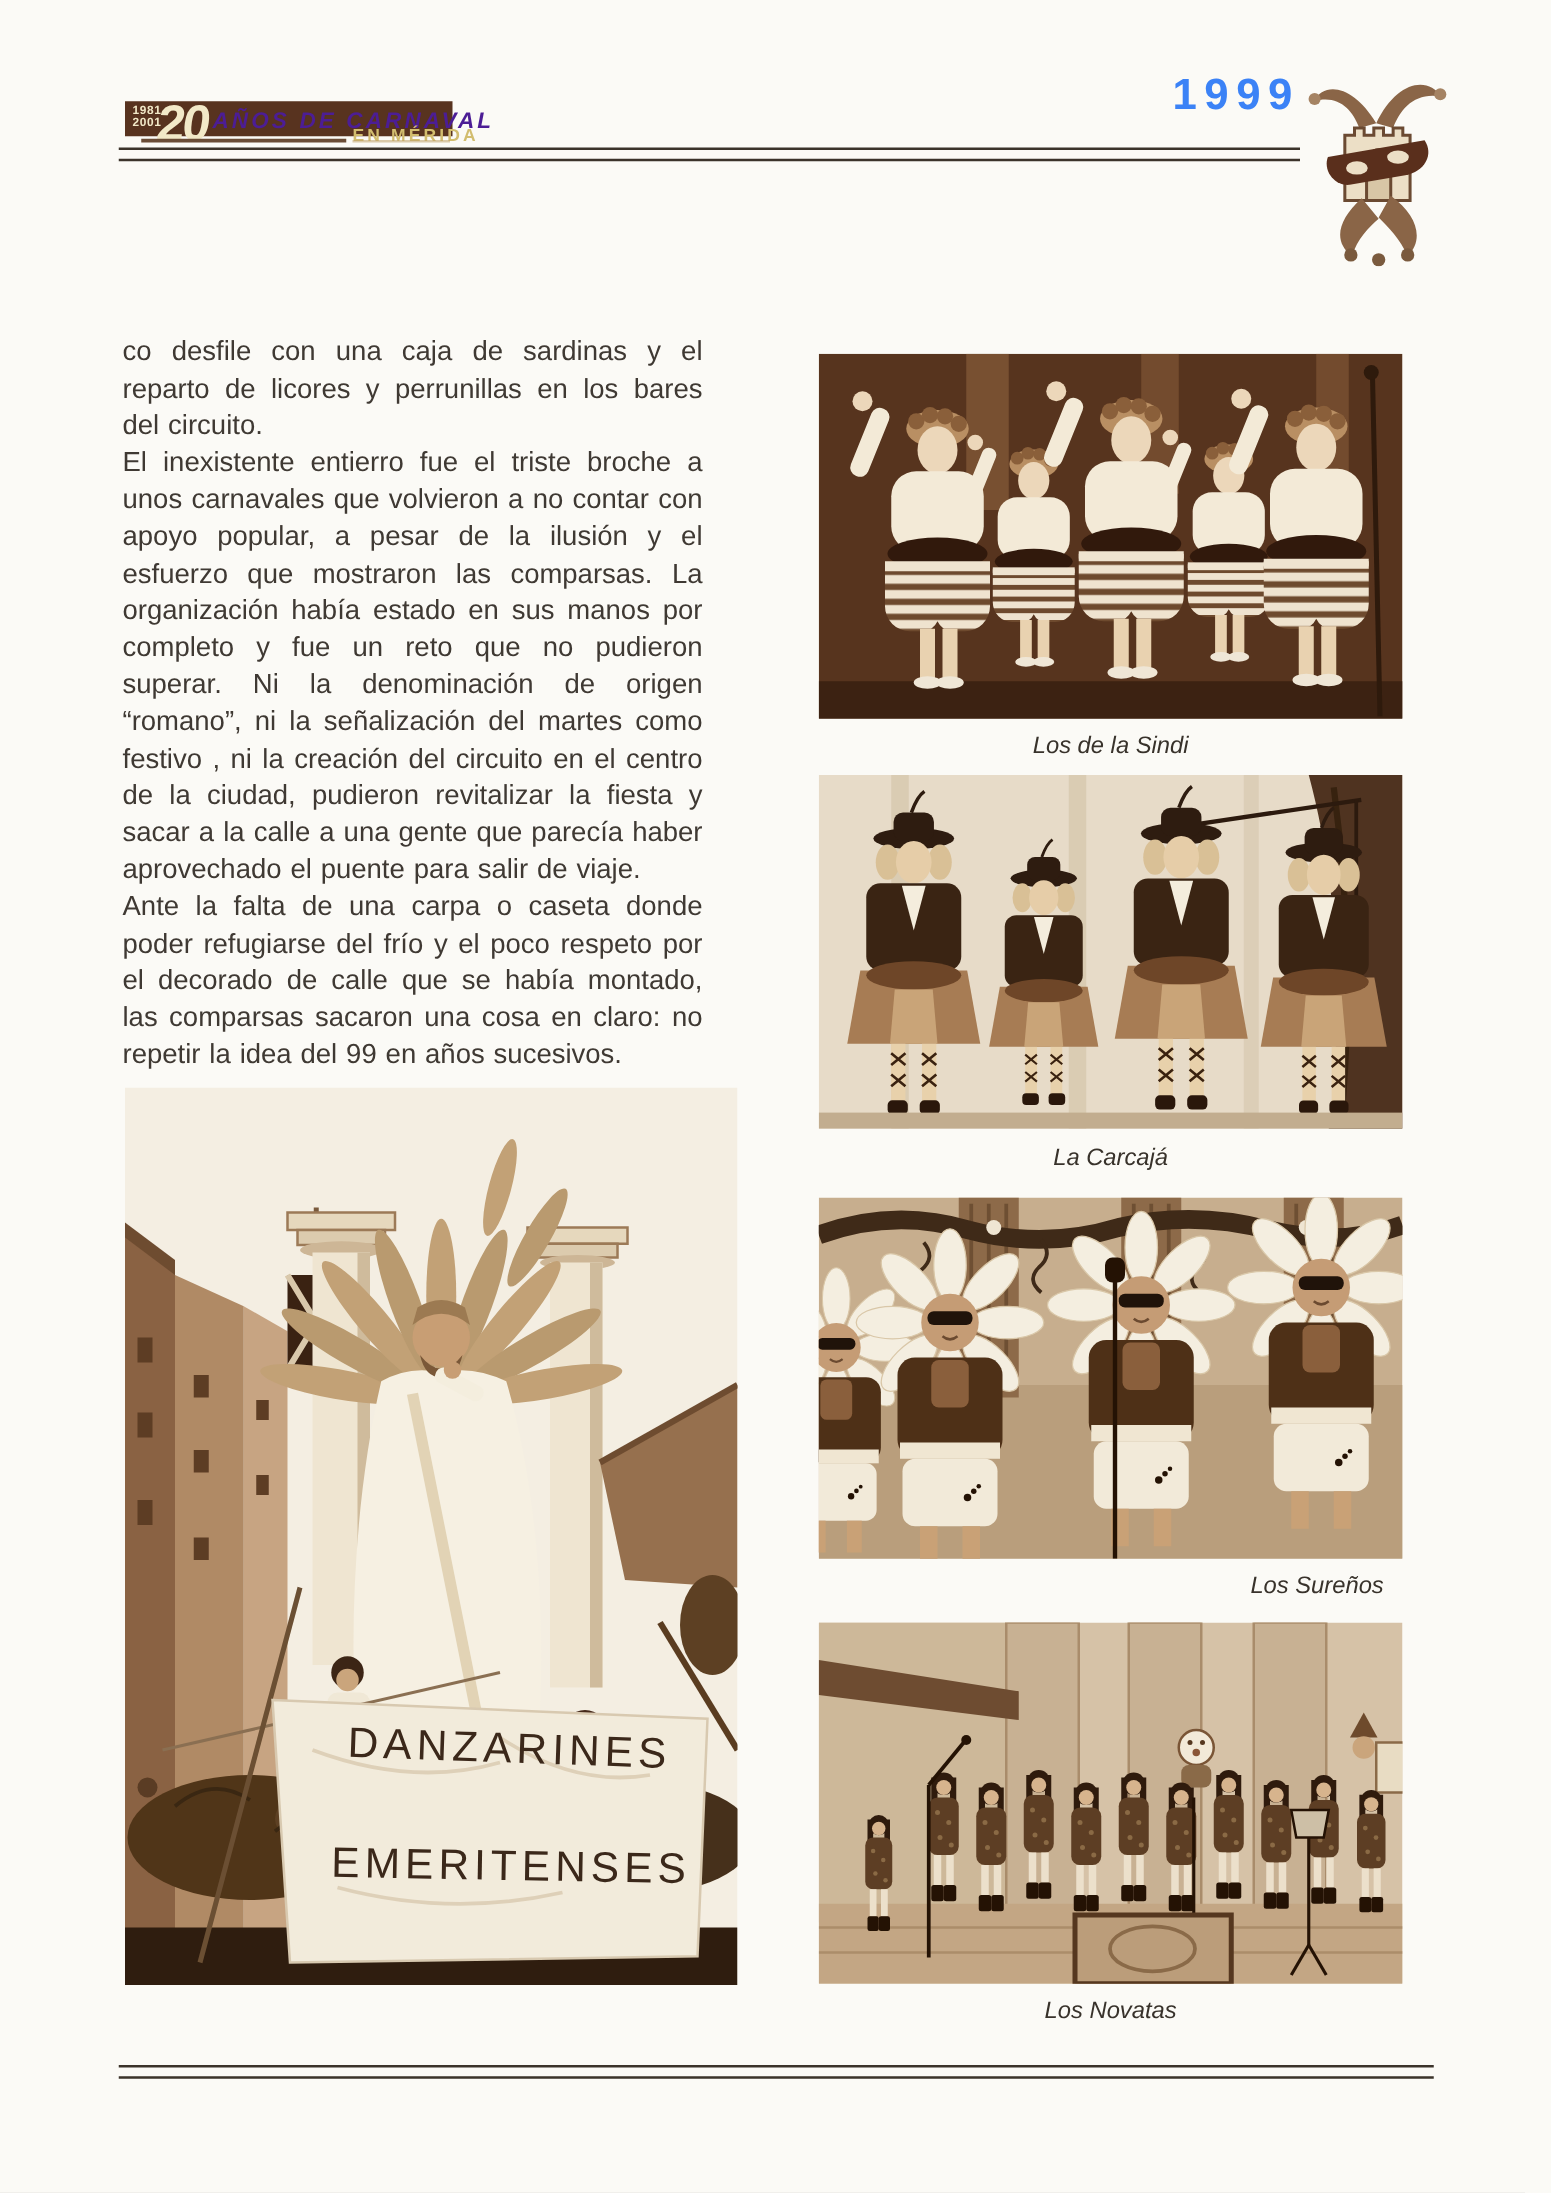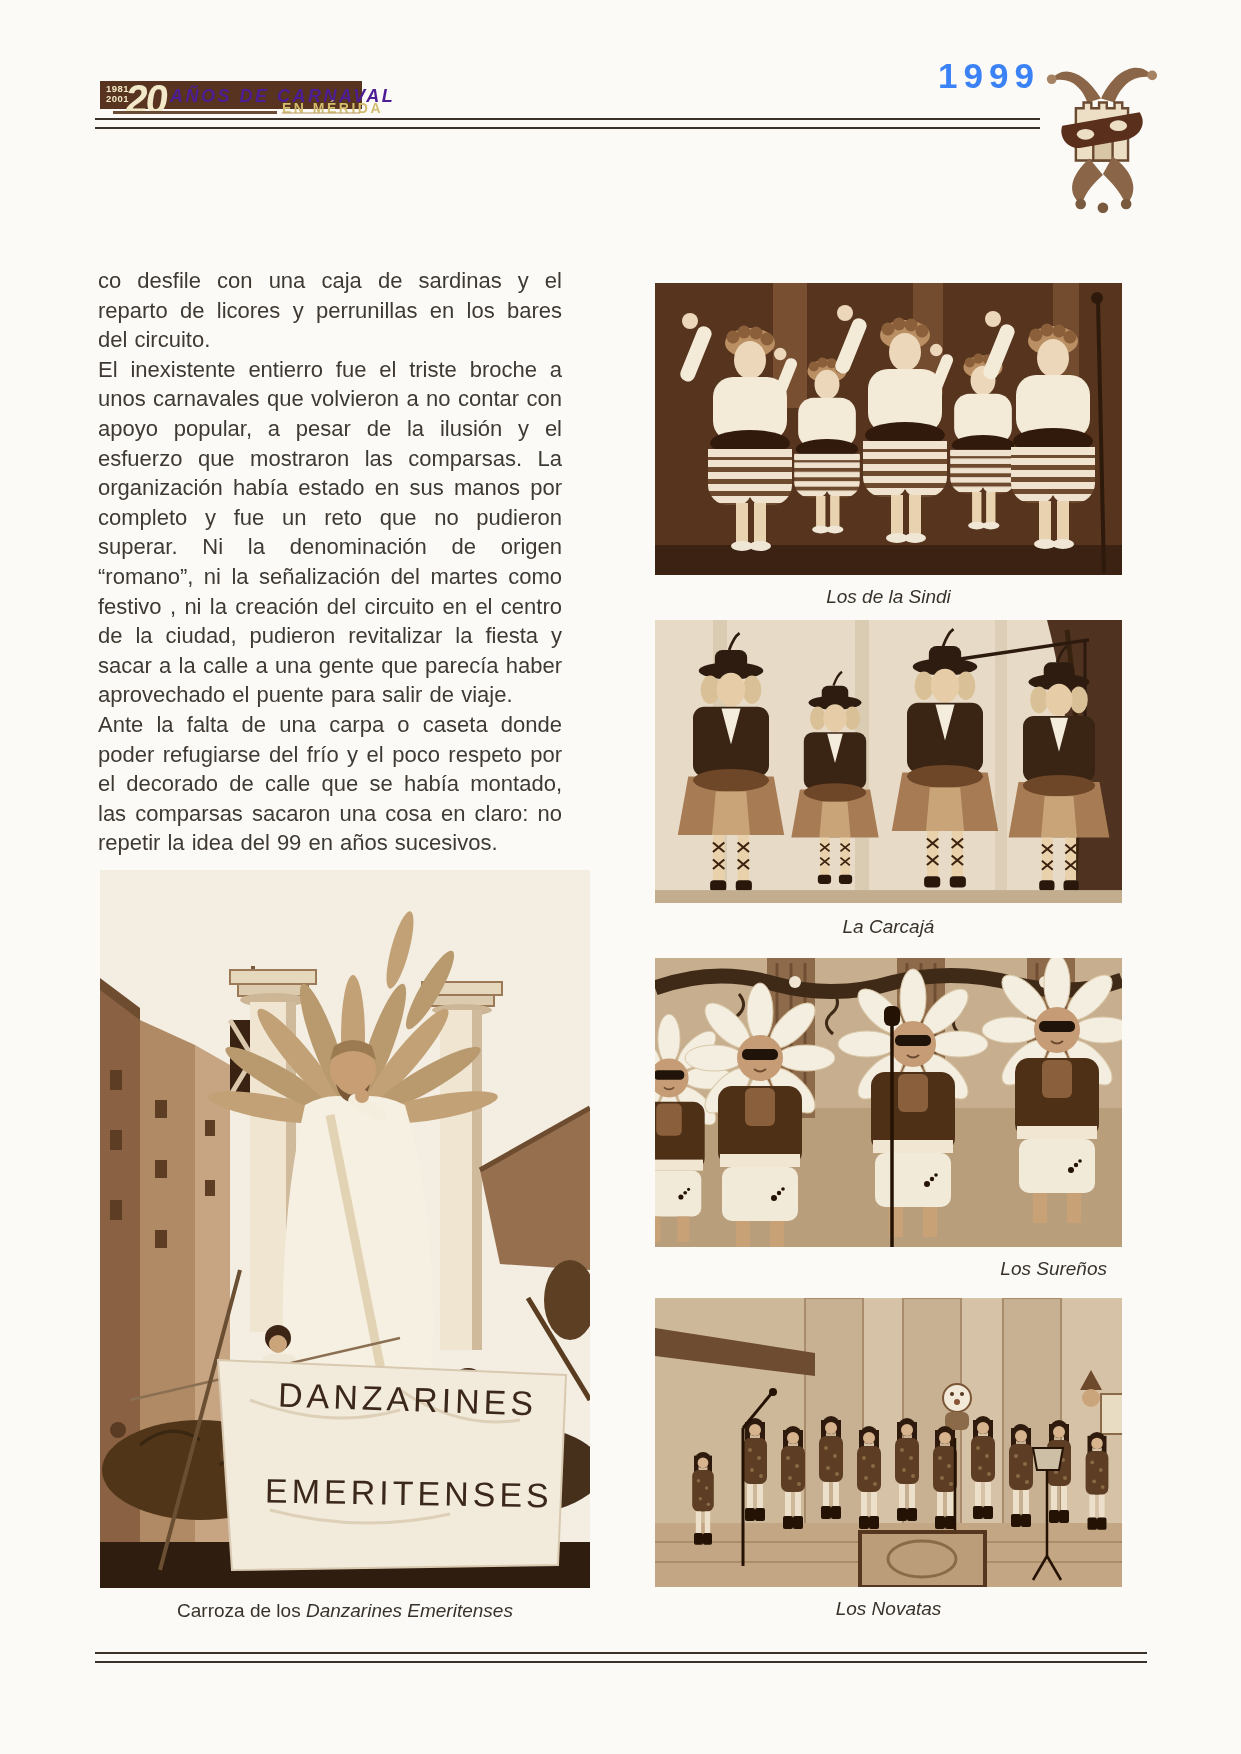--- a/index.html
+++ b/index.html
@@ -398,19 +398,16 @@
       <line x1="30" y1="530" x2="300" y2="468" stroke="#8a6f52" stroke-width="2.5"></line>
       <line x1="140" y1="400" x2="60" y2="700" stroke="#6b4f33" stroke-width="4"></line>
       <line x1="428" y1="428" x2="490" y2="530" stroke="#5a3c20" stroke-width="5"></line>
 
       <polygon points="118,490 466,505 458,695 132,700" fill="#f2ebdb" stroke="#d8c9b0" stroke-width="2"></polygon>
       <path d="M150,530 q80,30 150,10 M170,640 q90,24 180,4 M300,520 q60,40 120,30" stroke="#ded0b8" stroke-width="3" fill="none"></path>
     </svg>
     <div class="banner-text banner-line1">DANZARINES</div>
     <div class="banner-text banner-line2">EMERITENSES</div>
   </figure>
-  <div class="cap cap-carroza">
-    <span>Carroza de los </span><span class="it">Danzarines Emeritenses</span>
-  </div>
 
   <div class="rule rule-bottom"></div>
 
 </div>
 
 </body></html>

